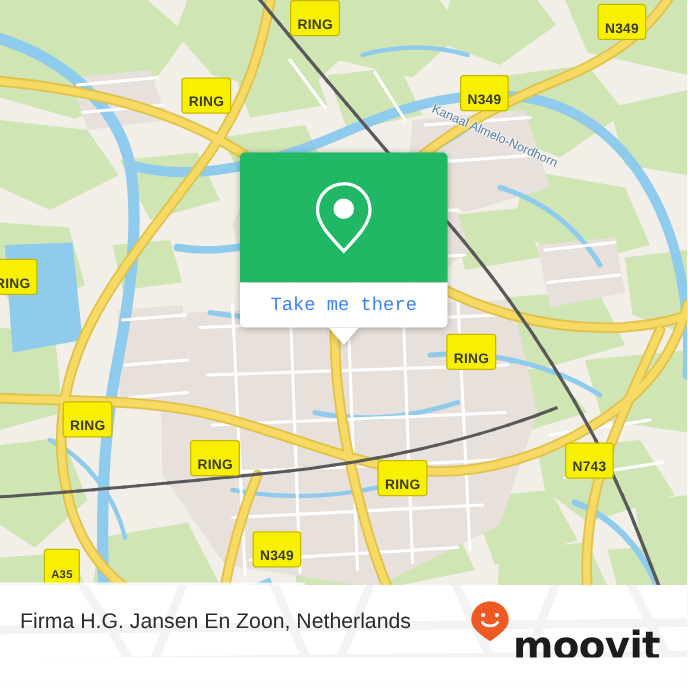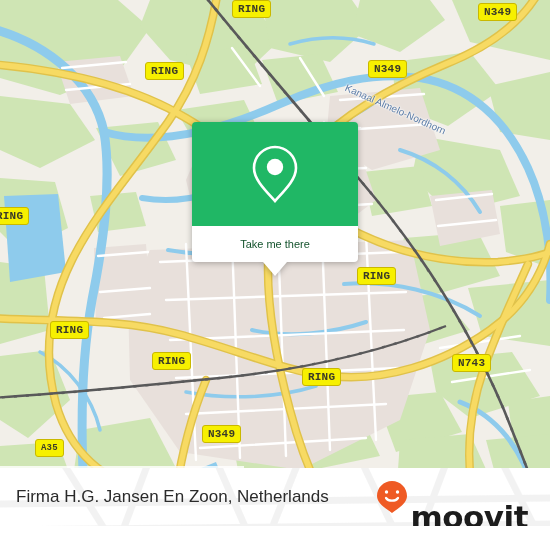--- a/index.html
+++ b/index.html
@@ -29,25 +29,25 @@
   }
   .map-svg { position:absolute; left:0; top:0; display:block; }
 
   
   .shield {
     position: absolute;
     background: #f7f000;
     border: 1.6px solid #c9b800;
     border-radius: 3px;
     color: #3b3b28;
-    font-family: Liberation Mono, monospace;
+    font-family: Liberation Sans, sans-serif;
     font-weight: bold;
     font-size: 11px;
     line-height: 14px;
-    padding: 1px 5px 1px 5px;
+    padding: 12px 5px 1px 5px;
     letter-spacing: .2px;
     white-space: nowrap;
     box-sizing: border-box;
   }
   .canal-label {
     position: absolute;
     color: #5a7ba6;
     font-size: 10px;
     font-family: "Liberation Sans", sans-serif;
     white-space: nowrap;
@@ -90,23 +90,23 @@
   #popup-foot {
     height: 36px;
     background: #ffffff;
     border-radius: 0 0 4px 4px;
     display: flex;
     align-items: center;
     justify-content: center;
     position: relative;
   }
   #popup-foot-label {
-    font-size: 11px;
-    color: #14532d;
-    font-family: Liberation Sans, sans-serif;
+    font-size: 15px;
+    color: #3b82f6;
+    font-family: Liberation Mono, monospace;
   }
   #popup-tail {
     position: absolute;
     left: 50%;
     margin-left: -12px;
     top: 100%;
     width: 0; height: 0;
     border-left: 12px solid transparent;
     border-right: 12px solid transparent;
     border-top: 14px solid #ffffff;

